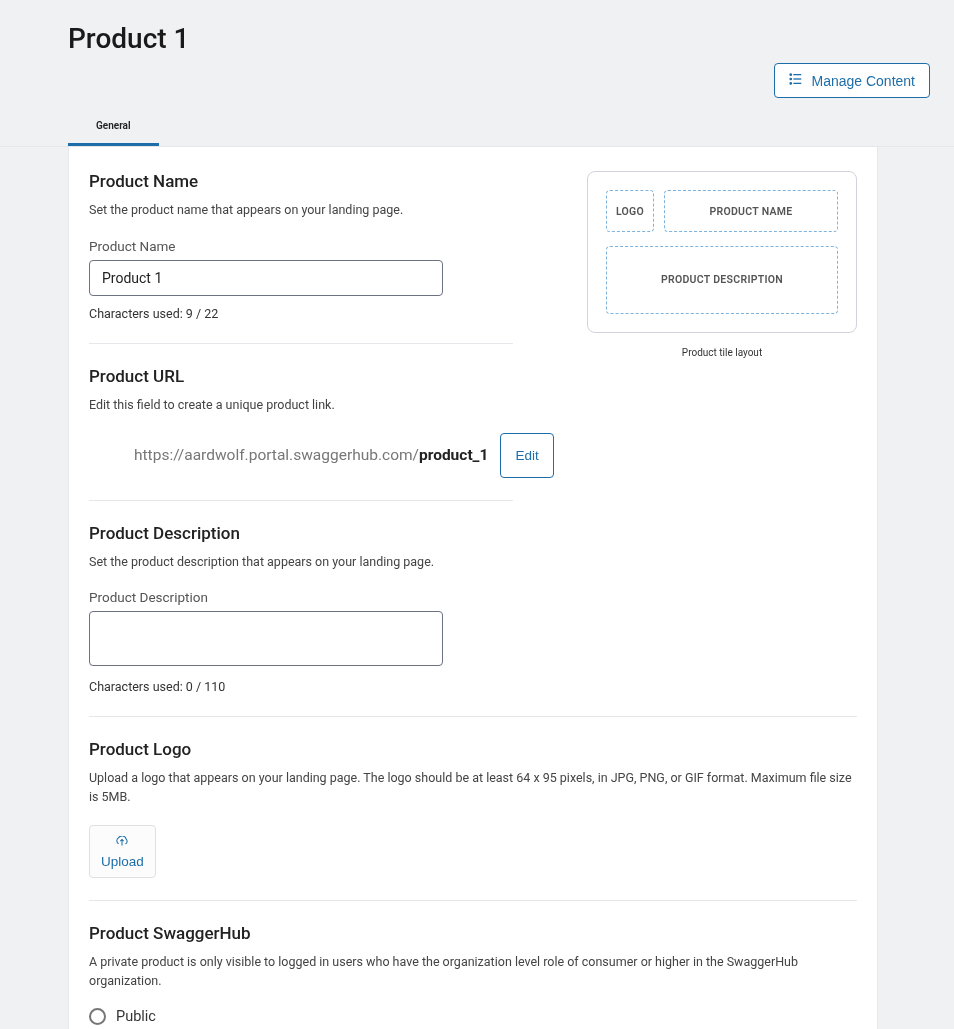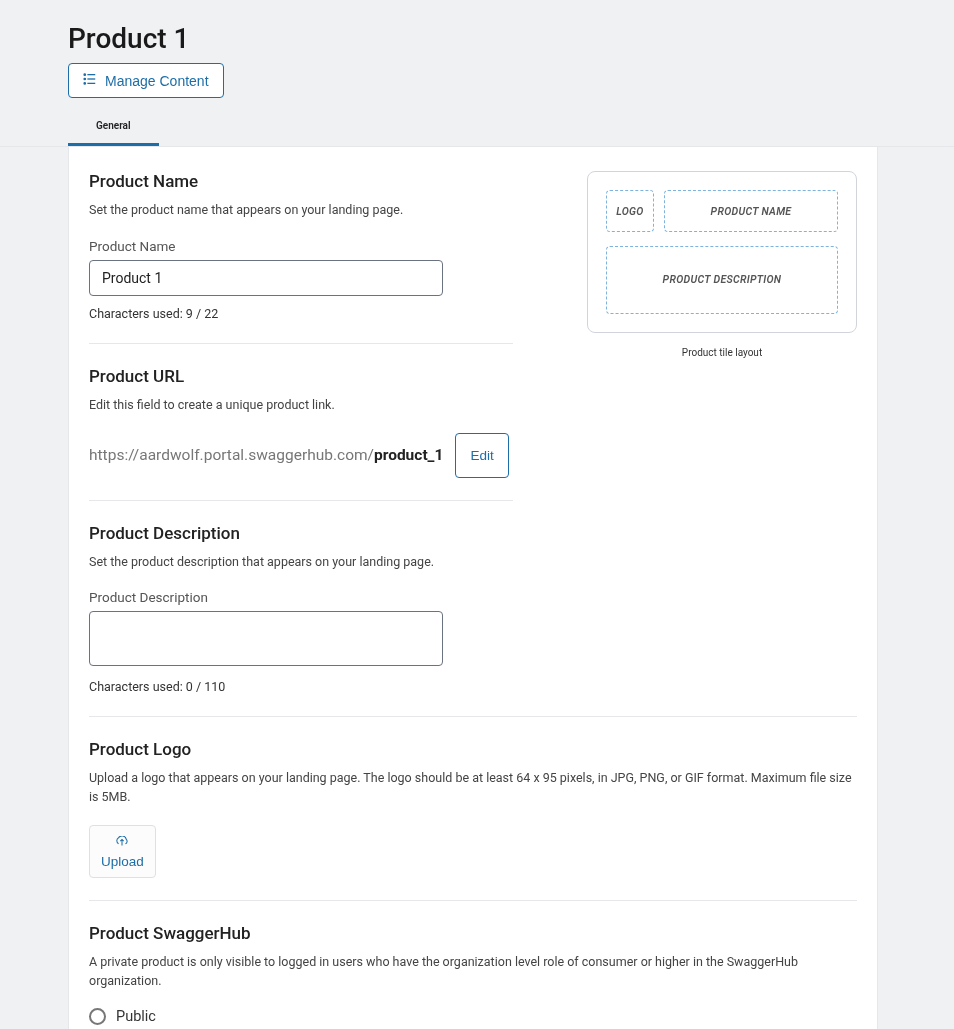--- a/index.html
+++ b/index.html
@@ -16,21 +16,21 @@
     padding: 0;
   }
   .page-title {
     font-size: 28px;
     font-weight: 500;
     color: #1a1a1a;
     padding: 22px 0 8px 68px;
   }
   .header-row {
     display: flex;
-    justify-content: flex-start;
+    justify-content: flex-end;
     padding: 0 24px 10px 68px;
   }
   .manage-btn {
     border: 1px solid #1d6ea8;
     background: #fff;
     color: #1d6ea8;
     padding: 8px 14px;
     border-radius: 4px;
     font-size: 14px;
     cursor: pointer;
@@ -108,40 +108,40 @@
   }
   .divider {
     border: none;
     border-top: 1px solid #e5e7eb;
     margin: 22px 0;
   }
   .url-row {
     display: flex;
     align-items: center;
     gap: 12px;
+    margin-left: 45px;
   }
   .url-text {
     font-size: 15.5px;
     color: #777;
   }
   .url-slug { color: #222; font-weight: 700; }
   .edit-btn {
     border: 1px solid #1d6ea8;
     background: #fff;
     color: #1d6ea8;
     padding: 14px 14px;
     border-radius: 4px;
     font-size: 13.5px;
     cursor: pointer;
   }
   .tile-preview {
     border: 1px solid #d1d5db;
     border-radius: 8px;
     padding: 18px;
-    font-style: italic;
   }
   .tile-row1 { display: flex; gap: 10px; margin-bottom: 14px; }
   .tile-box {
     border: 1px dashed #7db3dd;
     border-radius: 4px;
     display: flex;
     align-items: center;
     justify-content: center;
     font-size: 10.5px;
     font-weight: 600;

